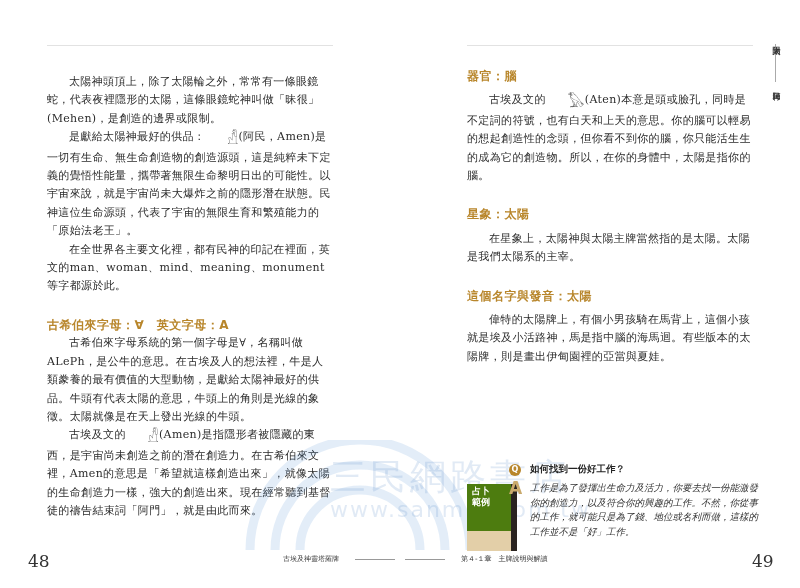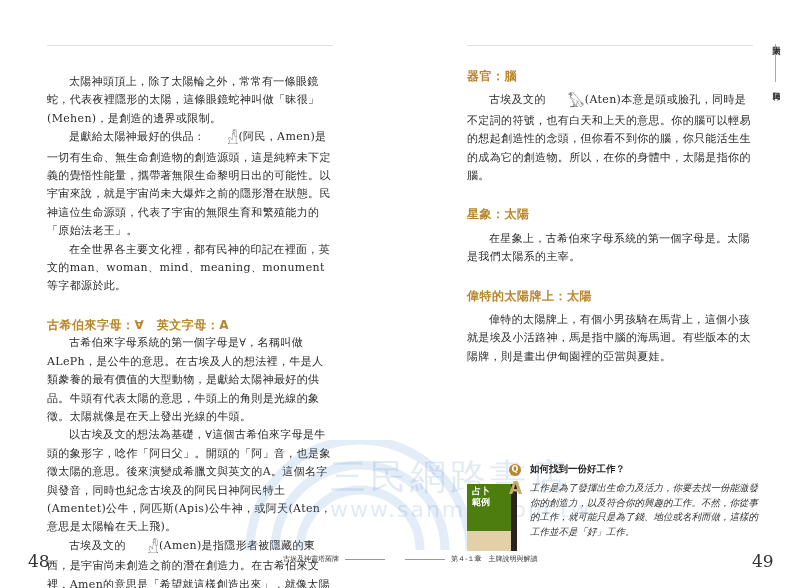--- a/index.html
+++ b/index.html
@@ -9,21 +9,21 @@
   .left-page { left:0; width:400px; }
   .right-page { left:400px; width:400px; }
   .top-rule { position:absolute; height:1px; background:#e2e2e2; }
   .body-text { position:absolute; font-size:11px; line-height:18.4px; letter-spacing:0.35px; color:#2b2b2b; }
   .body-text p { margin:0; text-indent:22px; }
   .heading { color:#b8862b; font-family:"DejaVu Sans", sans-serif; font-weight:bold; font-size:12px; margin:0; letter-spacing:0.5px; }
   .gap { height:20px; }
   .gap-small { height:6px; }
   .glyph { display:inline-block; vertical-align:-4px; font-family:"DejaVu Sans", sans-serif; font-size:15px; color:#333; }
   .page-num { position:absolute; top:551px; font-family:"DejaVu Serif", serif; font-size:17px; color:#333; }
-  .footer { position:absolute; top:554px; font-family:"DejaVu Sans", sans-serif; font-size:7px; color:#333; display:flex; align-items:center; gap:6px; }
+  .footer { position:absolute; top:554px; font-family:"DejaVu Sans", sans-serif; font-size:7px; color:#333; display:flex; align-items:center; gap:16px; }
   .footer-line { width:40px; height:1px; background:#999; display:inline-block; }
   .side-tab { position:absolute; left:768px; top:40px; width:14px; font-family:"DejaVu Sans", sans-serif; font-size:8px; color:#333; text-align:center; }
   .side-tab .v { writing-mode:vertical-rl; display:block; margin:0 auto; }
   .side-tab .vline { width:1px; height:38px; background:#aaa; margin:4px auto; }
   .side-tab .bold { font-weight:bold; }
   .qa-box { position:absolute; left:467px; top:484px; width:50px; height:67px; background:#4d7c0f; }
   .qa-box .strip { position:absolute; right:0; top:0; width:6px; height:100%; background:#2a2320; }
   .qa-box .label { position:absolute; left:5px; top:2px; color:#fff; font-family:"DejaVu Sans", sans-serif; font-weight:bold; font-size:9px; line-height:11px; }
   .qa-box .lower { position:absolute; left:0; bottom:0; width:44px; height:20px; background:#e3cfa8; }
   .q-badge { position:absolute; left:509px; top:464px; width:12px; height:12px; border-radius:6px; background:#b8862b; color:#fff; font-size:8px; font-weight:bold; text-align:center; line-height:12px; font-family:"DejaVu Sans", sans-serif; }
@@ -41,21 +41,20 @@
   <div class="top-rule" style="left:47px; top:45px; width:286px;"></div>
   <div class="body-text" style="left:47px; top:73px; width:286px;">
     <p>太陽神頭頂上，除了太陽輪之外，常常有一條眼鏡蛇，代表夜裡隱形的太陽，這條眼鏡蛇神叫做「昧很」(Mehen)，是創造的邊界或限制。</p>
     <p>
       <span>是獻給太陽神最好的供品：</span><span class="glyph">𓀭</span><span>(阿民，Amen)是一切有生命、無生命創造物的創造源頭，這是純粹未下定義的覺悟性能量，攜帶著無限生命黎明日出的可能性。以宇宙來說，就是宇宙尚未大爆炸之前的隱形潛在狀態。民神這位生命源頭，代表了宇宙的無限生育和繁殖能力的「原始法老王」。</span>
     </p>
     <p>在全世界各主要文化裡，都有民神的印記在裡面，英文的man、woman、mind、meaning、monument等字都源於此。</p>
     <div class="gap"></div>
     <h3 class="heading">古希伯來字母：∀　英文字母：A</h3>
     <p>古希伯來字母系統的第一個字母是∀，名稱叫做ALePh，是公牛的意思。在古埃及人的想法裡，牛是人類豢養的最有價值的大型動物，是獻給太陽神最好的供品。牛頭有代表太陽的意思，牛頭上的角則是光線的象徵。太陽就像是在天上發出光線的牛頭。</p>
-    <p>以古埃及文的想法為基礎，∀這個古希伯來字母是牛頭的象形字，唸作「阿日父」。開頭的「阿」音，也是象徵太陽的意思。後來演變成希臘文與英文的A。這個名字與發音，同時也紀念古埃及的阿民日神阿民特土(Amentet)公牛，阿匹斯(Apis)公牛神，或阿天(Aten，意思是太陽輪在天上飛)。</p>
     <p>
       <span>古埃及文的</span><span class="glyph">𓀭</span><span>(Amen)是指隱形者被隱藏的東西，是宇宙尚未創造之前的潛在創造力。在古希伯來文裡，Amen的意思是「希望就這樣創造出來」，就像太陽的生命創造力一樣，強大的創造出來。現在經常聽到基督徒的禱告結束詞「阿門」，就是由此而來。</span>
     </p>
   </div>
   <div class="page-num" style="left:28px;">48</div>
   <div class="footer" style="left:283px;">
     <span>古埃及神靈塔羅牌</span>
     <span class="footer-line"></span>
   </div>
 </div>
@@ -74,23 +73,23 @@
   <div class="top-rule" style="left:67px; top:45px; width:286px;"></div>
   <div class="body-text" style="left:67px; top:67px; width:288px;">
     <h3 class="heading">器官：腦</h3>
     <div class="gap-small"></div>
     <p>
       <span>古埃及文的</span><span class="glyph">𓅃</span><span>(Aten)本意是頭或臉孔，同時是不定詞的符號，也有白天和上天的意思。你的腦可以輕易的想起創造性的念頭，但你看不到你的腦，你只能活生生的成為它的創造物。所以，在你的身體中，太陽是指你的腦。</span>
     </p>
     <div class="gap"></div>
     <h3 class="heading">星象：太陽</h3>
     <div class="gap-small"></div>
-    <p>在星象上，古希伯來字母系統的第一個字母是。太陽是我們太陽系的主宰。</p>
+    <p>在星象上，太陽神與太陽主牌當然指的是太陽。太陽是我們太陽系的主宰。</p>
     <div class="gap"></div>
-    <h3 class="heading">偉特的太陽牌上：太陽</h3>
+    <h3 class="heading">這個名字與發音：太陽</h3>
     <div class="gap-small"></div>
     <p>偉特的太陽牌上，有個小男孩騎在馬背上，這個小孩就是埃及小活路神，馬是指中腦的海馬迴。有些版本的太陽牌，則是畫出伊甸園裡的亞當與夏娃。</p>
   </div>
   <div class="page-num" style="left:352px;">49</div>
   <div class="footer" style="left:5px;">
     <span class="footer-line"></span>
     <span>第４-１章　主牌說明與解讀</span>
   </div>
 </div>
 

